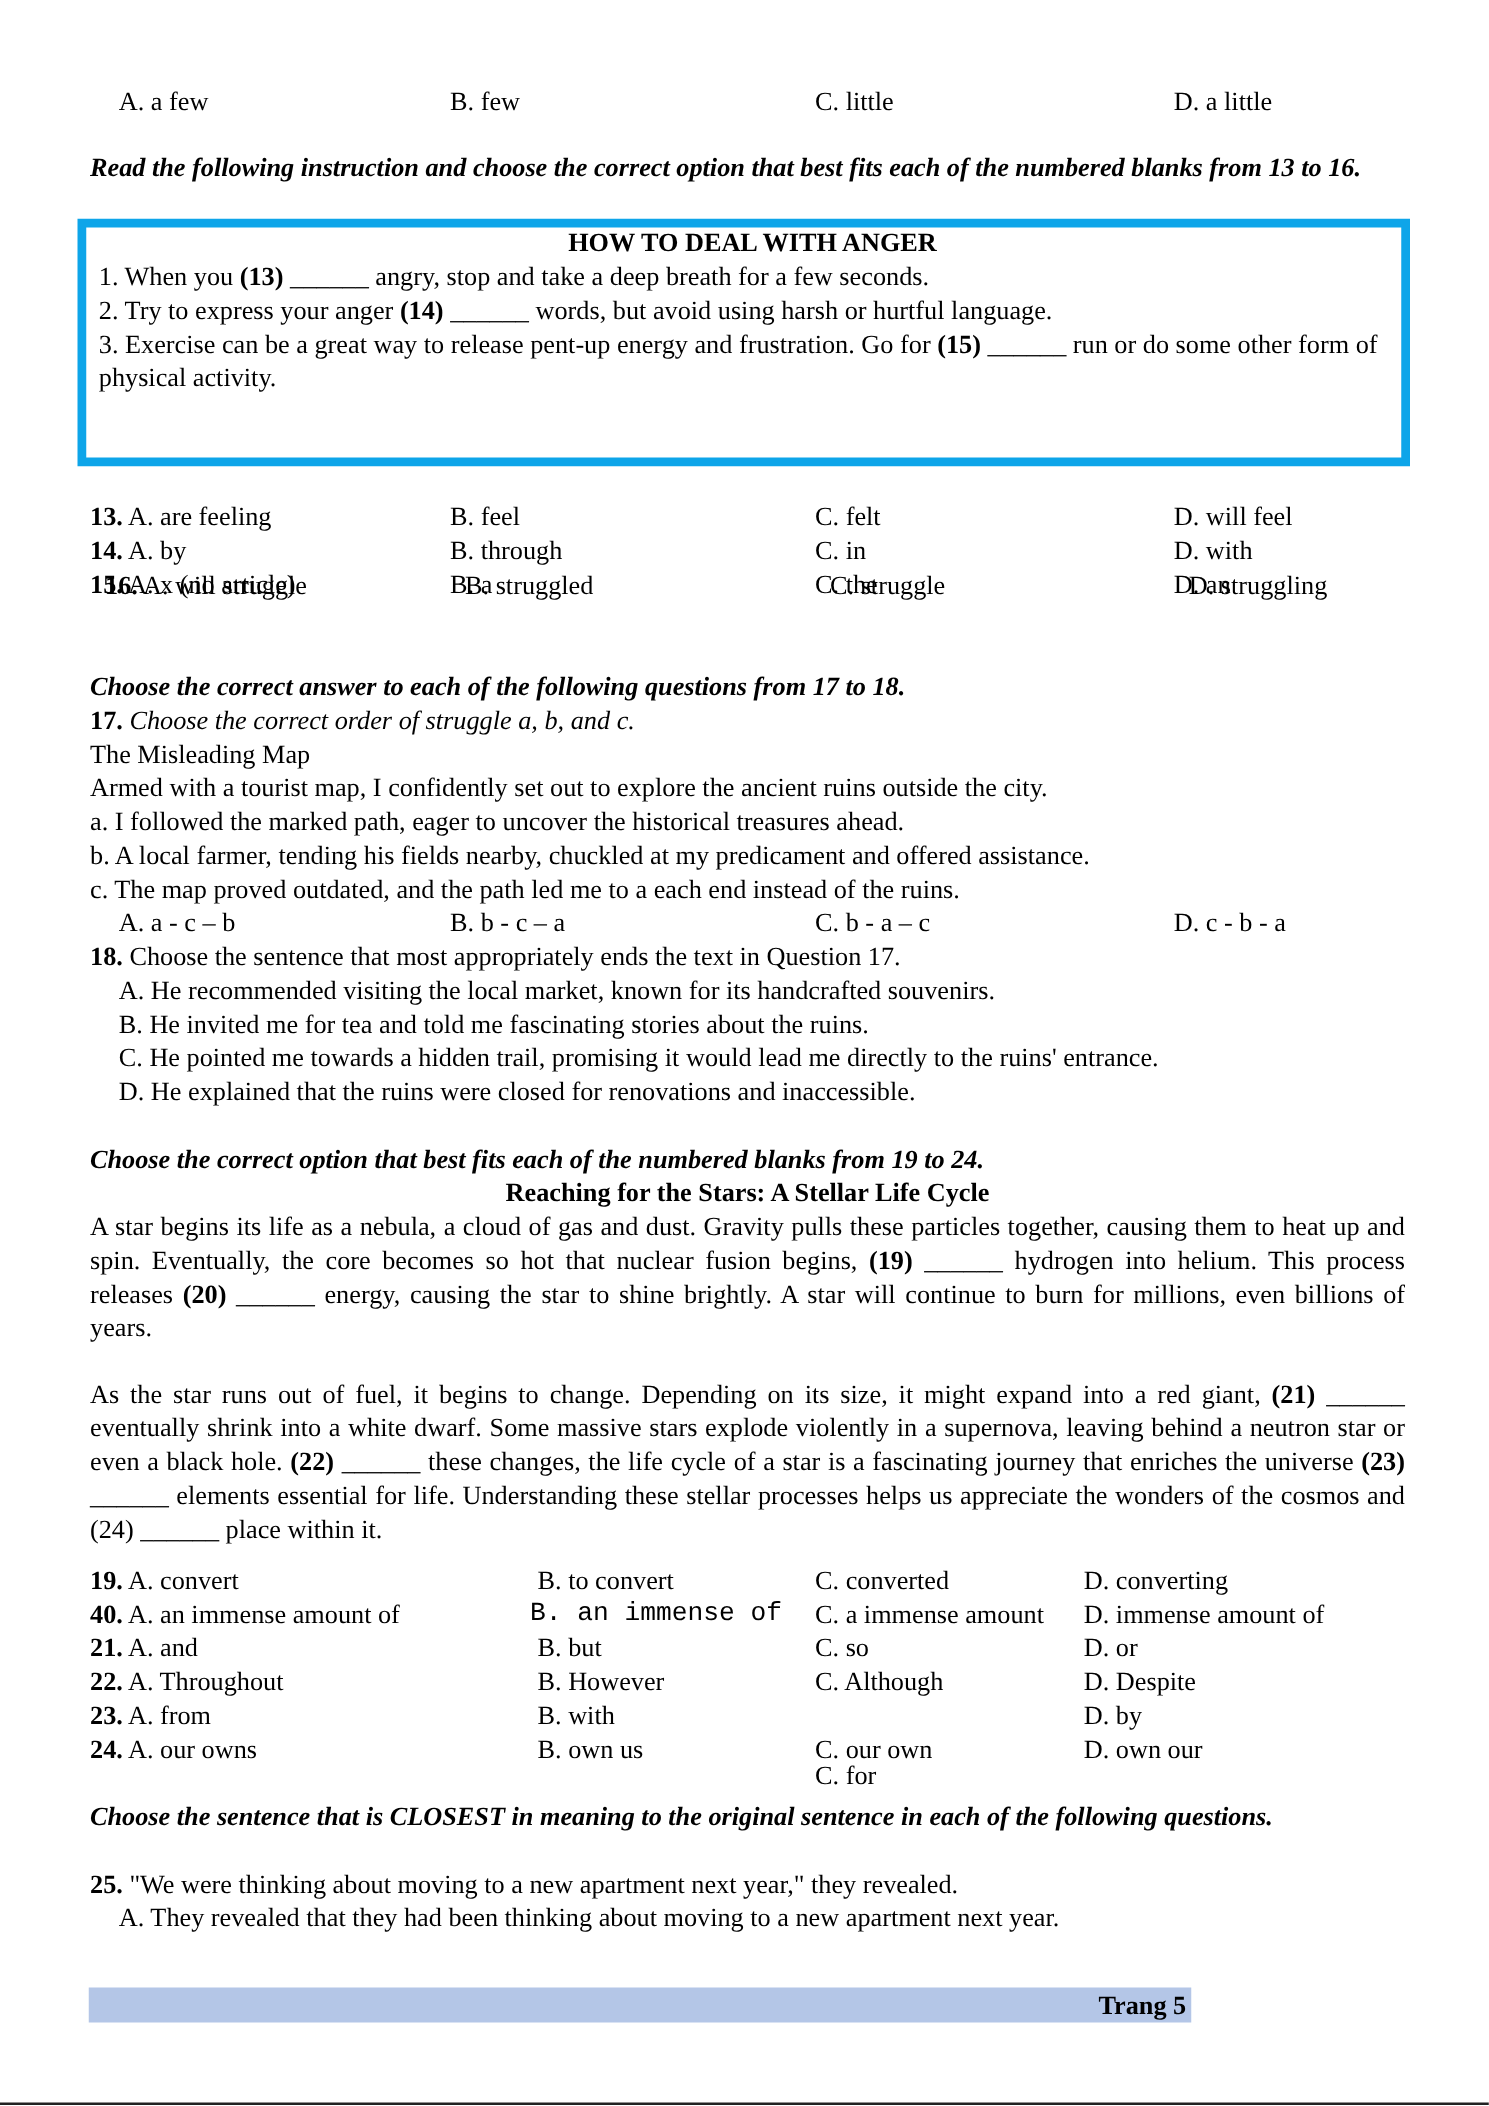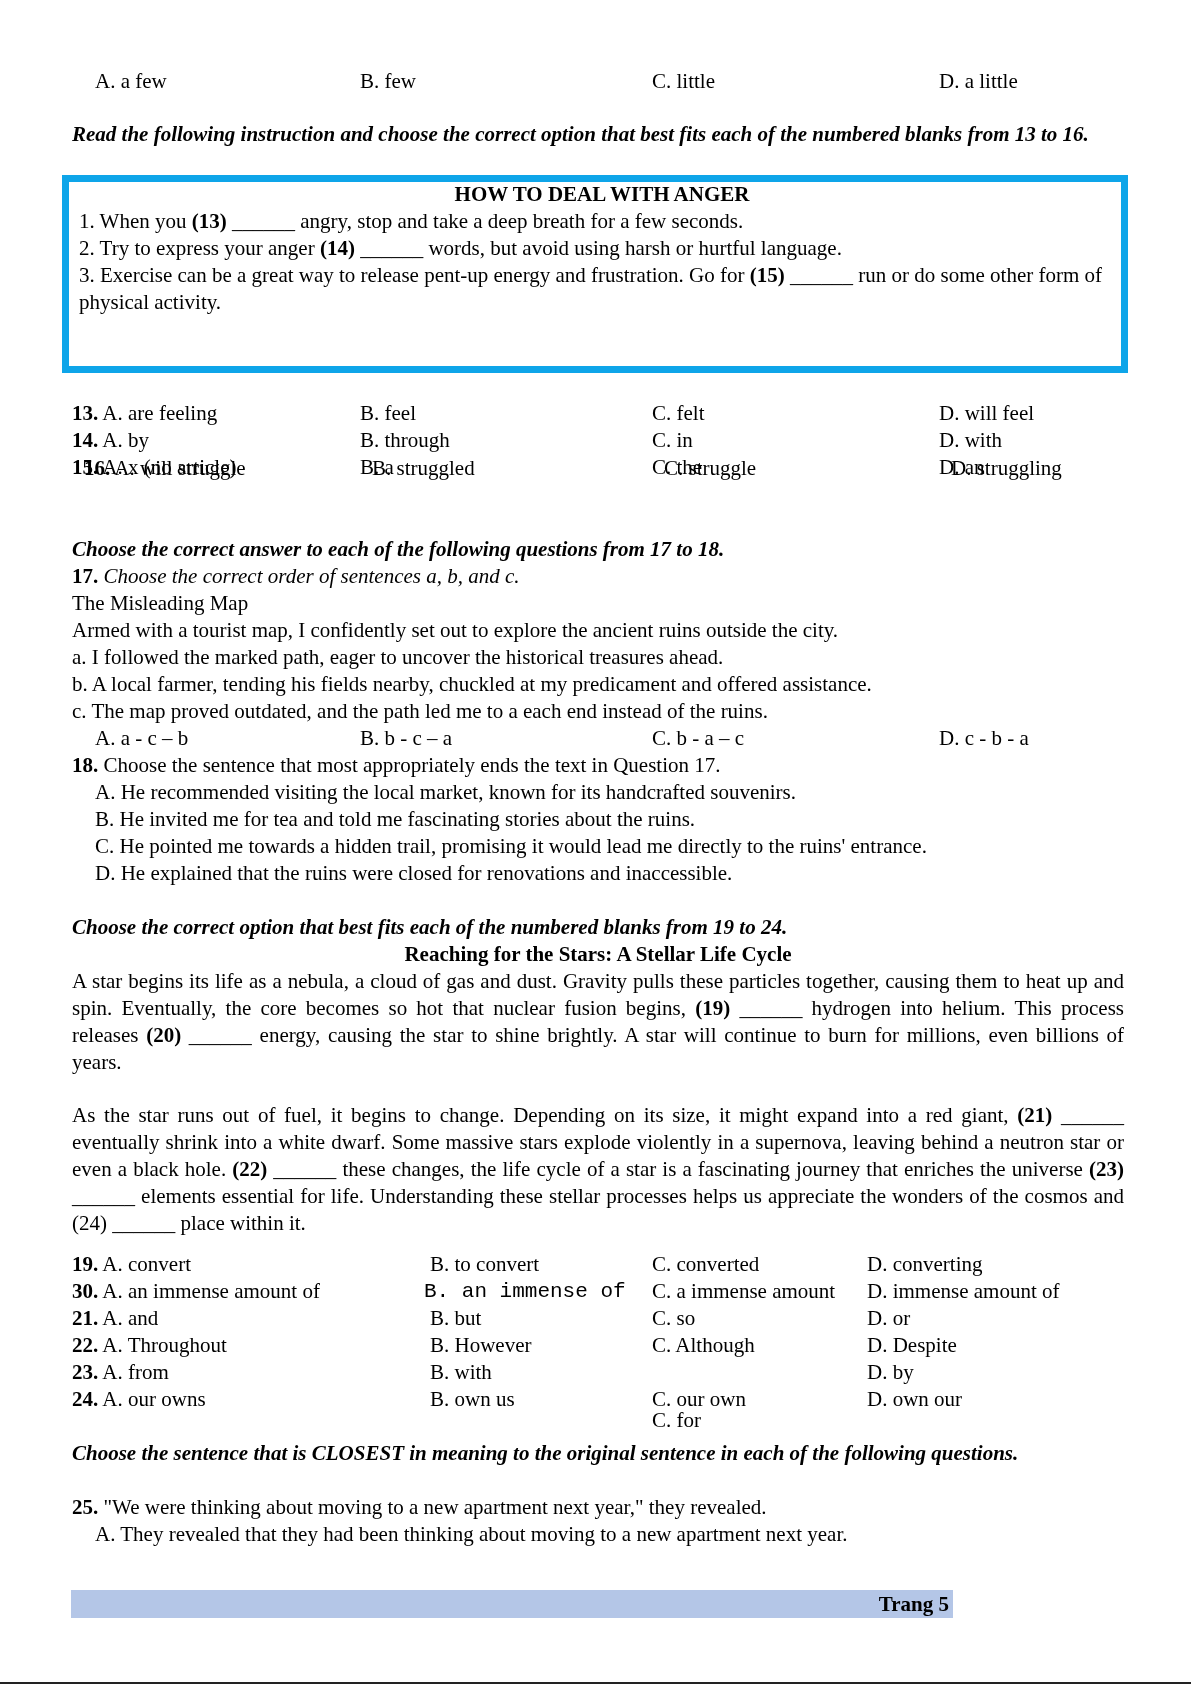--- a/index.html
+++ b/index.html
@@ -62,21 +62,21 @@
     <span style="left:867px;">D. an</span>
   </div>
   <div class="opt-row" style="top:455px;margin-left:12px;">
     <span style="left:0;"><b>16.</b> <span style="position:static">A. will struggle</span></span>
     <span style="left:288px;">B. struggled</span>
     <span style="left:580px;">C. struggle</span>
     <span style="left:867px;">D. struggling</span>
   </div>
 
   <div class="abs bi" style="top:536px;">Choose the correct answer to each of the following questions from 17 to 18.</div>
-  <div class="abs" style="top:563px;"><b>17.</b><i> Choose the correct order of sentences a, b, and c.</i></div>
+  <div class="abs" style="top:563px;"><b>17.</b><i> Choose the correct order of struggle a, b, and c.</i></div>
   <div class="abs" style="top:590px;">The Misleading Map</div>
   <div class="abs" style="top:617px;">Armed with a tourist map, I confidently set out to explore the ancient ruins outside the city.</div>
   <div class="abs" style="top:644px;">a. I followed the marked path, eager to uncover the historical treasures ahead.</div>
   <div class="abs" style="top:671px;">b. A local farmer, tending his fields nearby, chuckled at my predicament and offered assistance.</div>
   <div class="abs" style="top:698px;">c. The map proved outdated, and the path led me to a each end instead of the ruins.</div>
   <div class="opt-row" style="top:725px;">
     <span style="left:23px;">A. a - c – b</span>
     <span style="left:288px;">B. b - c – a</span>
     <span style="left:580px;">C. b - a – c</span>
     <span style="left:867px;">D. c - b - a</span>
@@ -94,21 +94,21 @@
 
   <div class="abs justify" style="top:1102px; width:1052px;"><span>As the star runs out of fuel, it begins to change. Depending on its size, it might expand into a red giant, </span><b>(21)</b><span> ______ eventually shrink into a white dwarf. Some massive stars explode violently in a supernova, leaving behind a neutron star or even a black hole. </span><b>(22)</b><span> ______ these changes, the life cycle of a star is a fascinating journey that enriches the universe </span><b>(23)</b><span> ______ elements essential for life. Understanding these stellar processes helps us appreciate the wonders of the cosmos and (24) ______ place within it.</span></div>
 
   <div class="opt-row" style="top:1251px;">
     <span style="left:0;"><b>19.</b> <span style="position:static">A. convert</span></span>
     <span style="left:358px;">B. to convert</span>
     <span style="left:580px;">C. converted</span>
     <span style="left:795px;">D. converting</span>
   </div>
   <div class="opt-row" style="top:1278px;">
-    <span style="left:0;"><b>30.</b> <span style="position:static">A. an immense amount of</span></span>
+    <span style="left:0;"><b>40.</b> <span style="position:static">A. an immense amount of</span></span>
     <span style="left:352px;font-family:Liberation Mono, monospace;">B. an immense of</span>
     <span style="left:580px;">C. a immense amount</span>
     <span style="left:795px;">D. immense amount of</span>
   </div>
   <div class="opt-row" style="top:1305px;">
     <span style="left:0;"><b>21.</b> <span style="position:static">A. and</span></span>
     <span style="left:358px;">B. but</span>
     <span style="left:580px;">C. so</span>
     <span style="left:795px;">D. or</span>
   </div>

